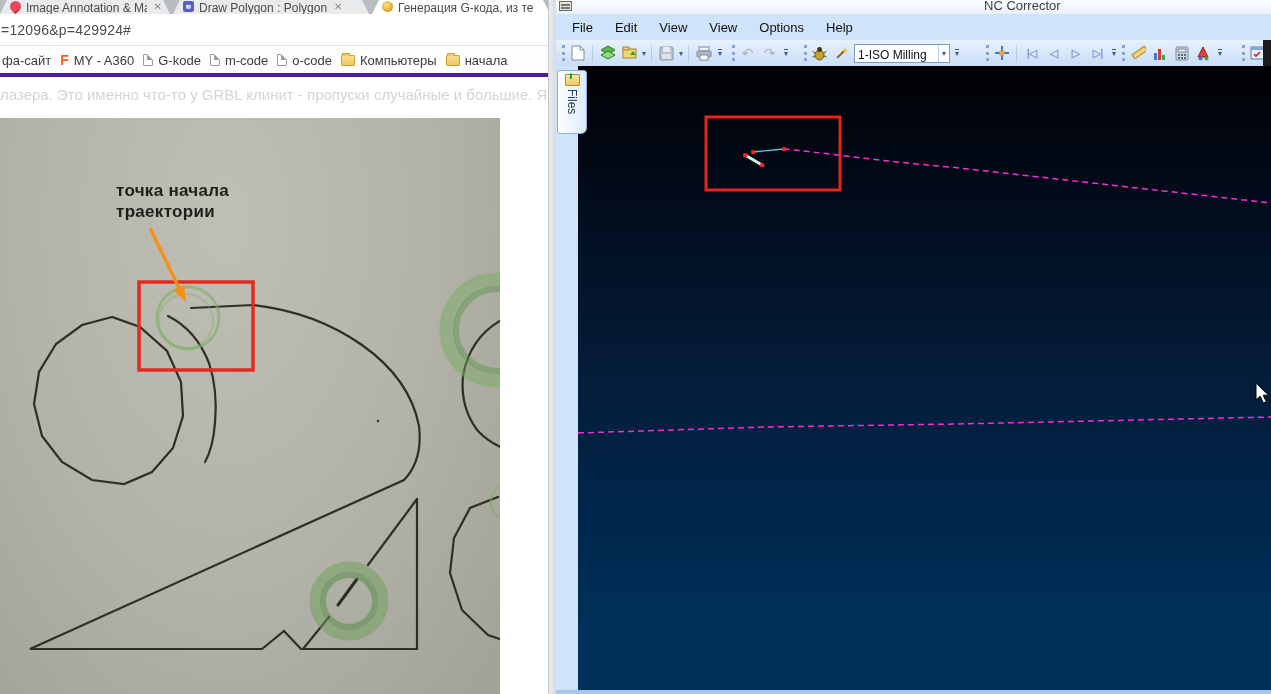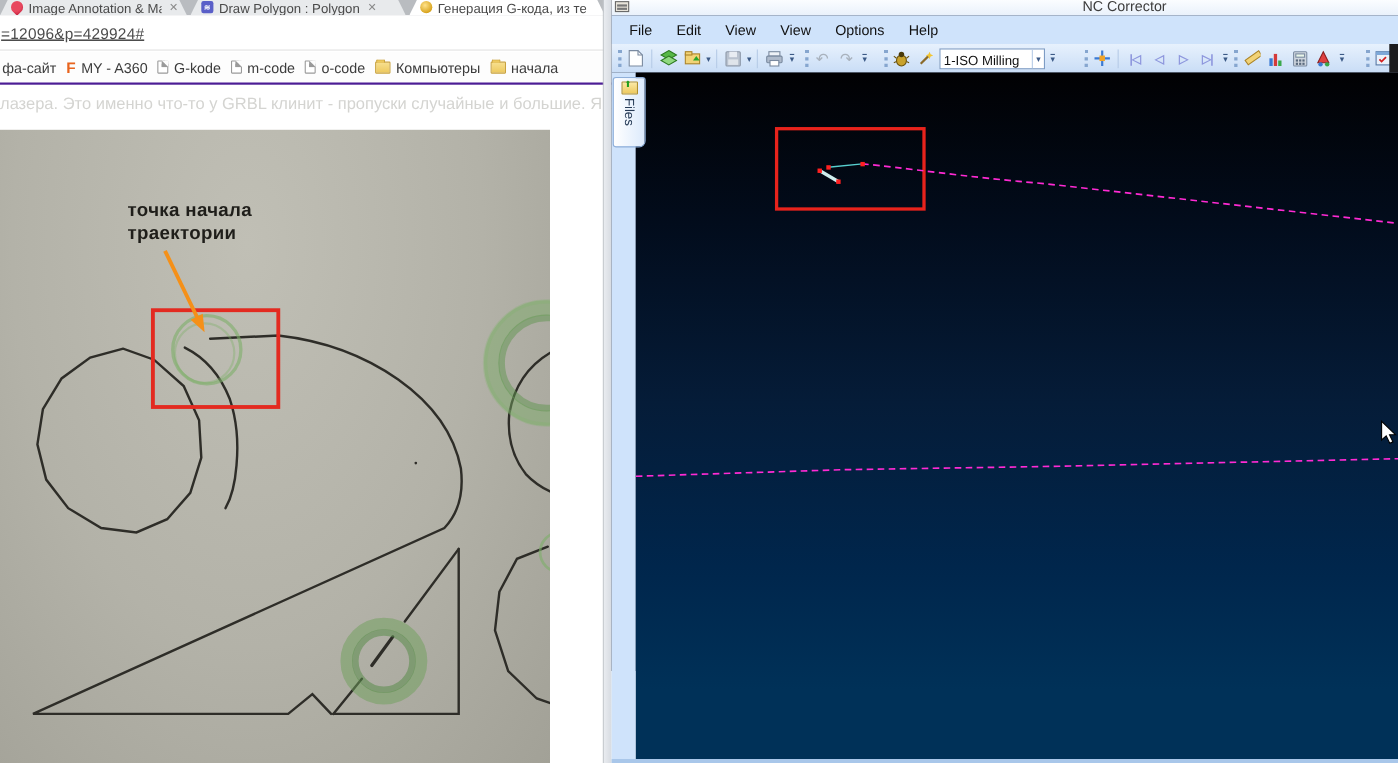--- a/index.html
+++ b/index.html
@@ -11,39 +11,39 @@
   #browser { left:0; top:0; width:556px; height:694px; background:#fff; }
   #tabstrip { left:0; top:0; width:556px; height:14px; background:#b9bcc0; }
   .tab { position:absolute; top:0; height:14px; background:#e8eaec; display:flex; align-items:flex-start; gap:5px; padding:1px 8px 0 10px; clip-path:polygon(0 100%, 7px 0, calc(100% - 7px) 0, 100% 100%); font-size:12px; color:#4a4a4a; white-space:nowrap; overflow:hidden; }
   .tab.active { background:#ffffff; }
   .tab .tlabel { overflow:hidden; max-width:135px; }
   .tab .tclose { color:#8a8a8a; font-size:10px; margin-left:2px; }
   .fav { width:11px; height:11px; flex:0 0 auto; margin-top:0px; border-radius:2px; }
   .fav.pin { background:radial-gradient(circle at 50% 35%, #e8485f 55%, #c2203c 100%); border-radius:50% 50% 50% 0; transform:rotate(-45deg); }
   .fav.poly { background:#5a5fc8; color:#fff; font-size:7px; font-weight:bold; display:flex; align-items:center; justify-content:center; }
   .fav.coin { background:radial-gradient(circle at 40% 35%, #ffe28a, #d9a520 70%, #a8790e); border-radius:50%; }
-  #urlrow { left:0; top:14px; width:556px; height:32px; background:#fff; border-bottom:1px solid #e2e2e2; display:flex; align-items:center;text-decoration:underline; }
+  #urlrow { left:0; top:14px; width:556px; height:32px; background:#fff; border-bottom:1px solid #e2e2e2; display:flex; align-items:center; }
   #urltext { font-size:14px; color:#4c4c4c; padding-left:1px; letter-spacing:.2px; }
-  #bookmarks { left:0; top:47px; width:556px; height:30px; background:#fdfdfd; border-bottom:2px solid #4c1d95; display:flex; align-items:center; gap:9px; padding-left:2px; font-size:13px; color:#3c3c3c; white-space:nowrap; overflow:hidden; }
+  #bookmarks { left:0; top:47px; width:556px; height:30px; background:#fdfdfd; border-bottom:4px solid #4c1d95; display:flex; align-items:center; gap:9px; padding-left:2px; font-size:13px; color:#3c3c3c; white-space:nowrap; overflow:hidden; }
   .bk { display:flex; align-items:center; gap:5px; }
   .ico-page { width:10px; height:12px; background:#fff; border:1px solid #9a9a9a; border-radius:1px; position:relative; }
   .ico-page:after { content:""; position:absolute; right:-1px; top:-1px; border:3px solid; border-color:#fdfdfd #fdfdfd #9a9a9a #9a9a9a; }
   .ico-folder { width:14px; height:11px; background:linear-gradient(#f7df8e,#edc95e); border:1px solid #c9a23e; border-radius:1px; position:relative; }
   .ico-folder:before { content:""; position:absolute; left:0; top:-3px; width:6px; height:2px; background:#edc95e; border:1px solid #c9a23e; border-bottom:none; border-radius:1px 1px 0 0; }
   .ico-f360 { color:#e8641e; font-weight:bold; font-size:14px; line-height:12px; }
   #dimmedArea { left:0; top:78px; width:556px; height:40px; background:#fff; }
   #dimline { position:absolute; left:0; top:8px; width:556px; font-size:15px; color:#d4d4d1; white-space:nowrap; overflow:hidden; }
 
   
   #photo { left:0; top:118px; width:500px; height:576px; background:radial-gradient(ellipse at 45% 18%, #c0bfb5 0%, #b3b2a8 55%, #a2a197 100%); overflow:hidden; }
   #photoAnnText { position:absolute; left:116px; top:62px; font-size:17px; font-weight:bold; color:#1f1e1a; line-height:21px; letter-spacing:.3px; }
   #browserEdge { left:548px; top:0; width:8px; height:694px; background:linear-gradient(90deg,#e9ecf0,#d7dbe1); border-left:1px solid #c4c8cd; }
 
   
-  #ncwin { left:556px; top:0; width:715px; height:610px; background:#0f172a; }
+  #ncwin { left:556px; top:0; width:715px; height:610px; background:#fca5a5; }
   #nctitle { position:absolute; left:0; top:0; width:715px; height:14px; background:linear-gradient(#fbfdff,#e9f1fb); overflow:hidden; }
   #nctitletext { position:absolute; left:428px; top:-2px; font-size:13px; color:#3d3d3d; }
   #ncappicon { position:absolute; left:3px; top:1px; width:13px; height:10px; background:#e8e4da; border:1px solid #6a6a6a; }
   #ncappicon:after{ content:""; position:absolute; left:1px; top:2px; width:9px; height:2px; background:#777; box-shadow:0 3px 0 #777; }
   #ncmenu { position:absolute; left:0; top:14px; width:715px; height:26px; background:#cfe3fb; display:flex; align-items:center; gap:22px; padding-left:16px; font-size:13px; color:#111; }
   .grip { width:3px; height:16px; border-left:3px dotted #86a6cf; }
   #menugrip { position:absolute; left:7px; top:19px; }
   #nctoolbar { position:absolute; left:0; top:40px; width:715px; height:26px; background:linear-gradient(#e7f1fd,#c9ddf6); }
   .tgroup { position:absolute; top:2px; height:22px; display:flex; align-items:center; gap:3px; }
   .tbtn { width:19px; height:19px; display:flex; align-items:center; justify-content:center; }

